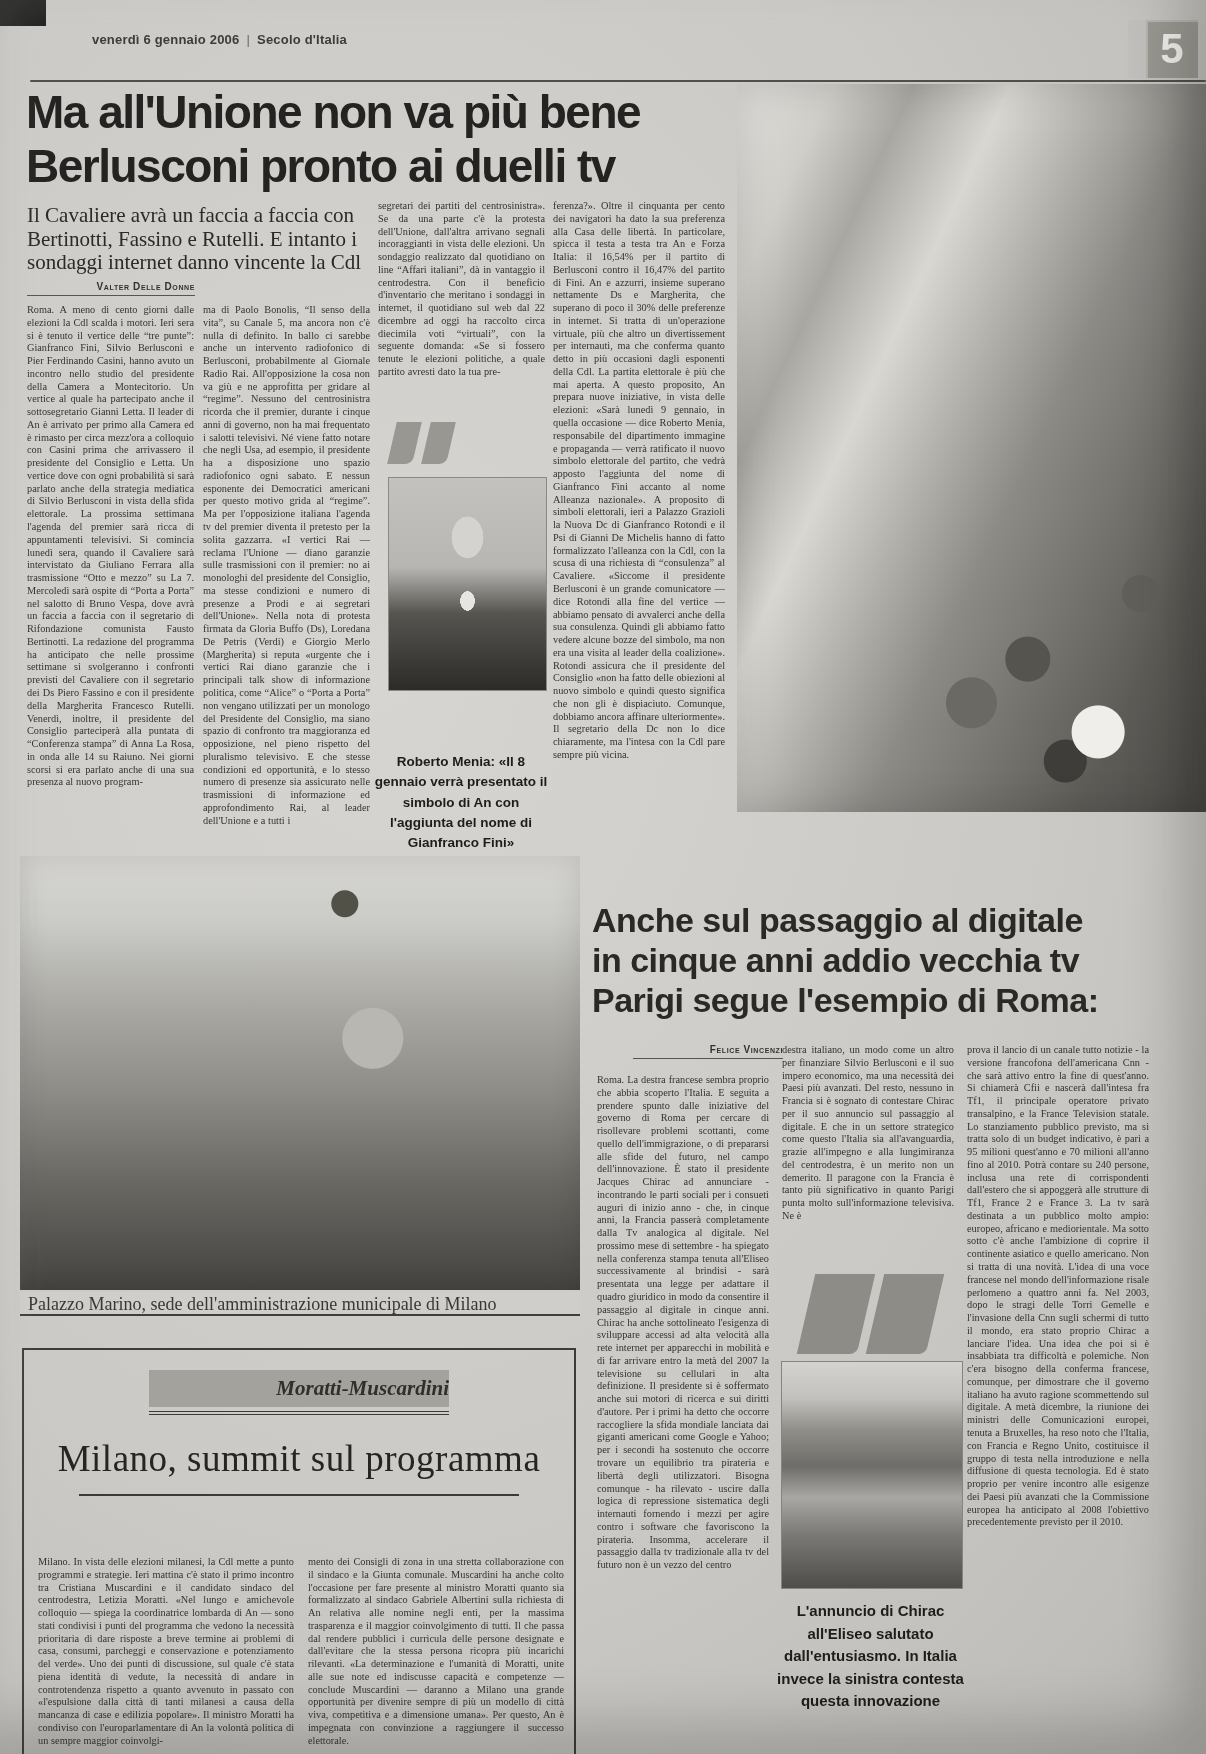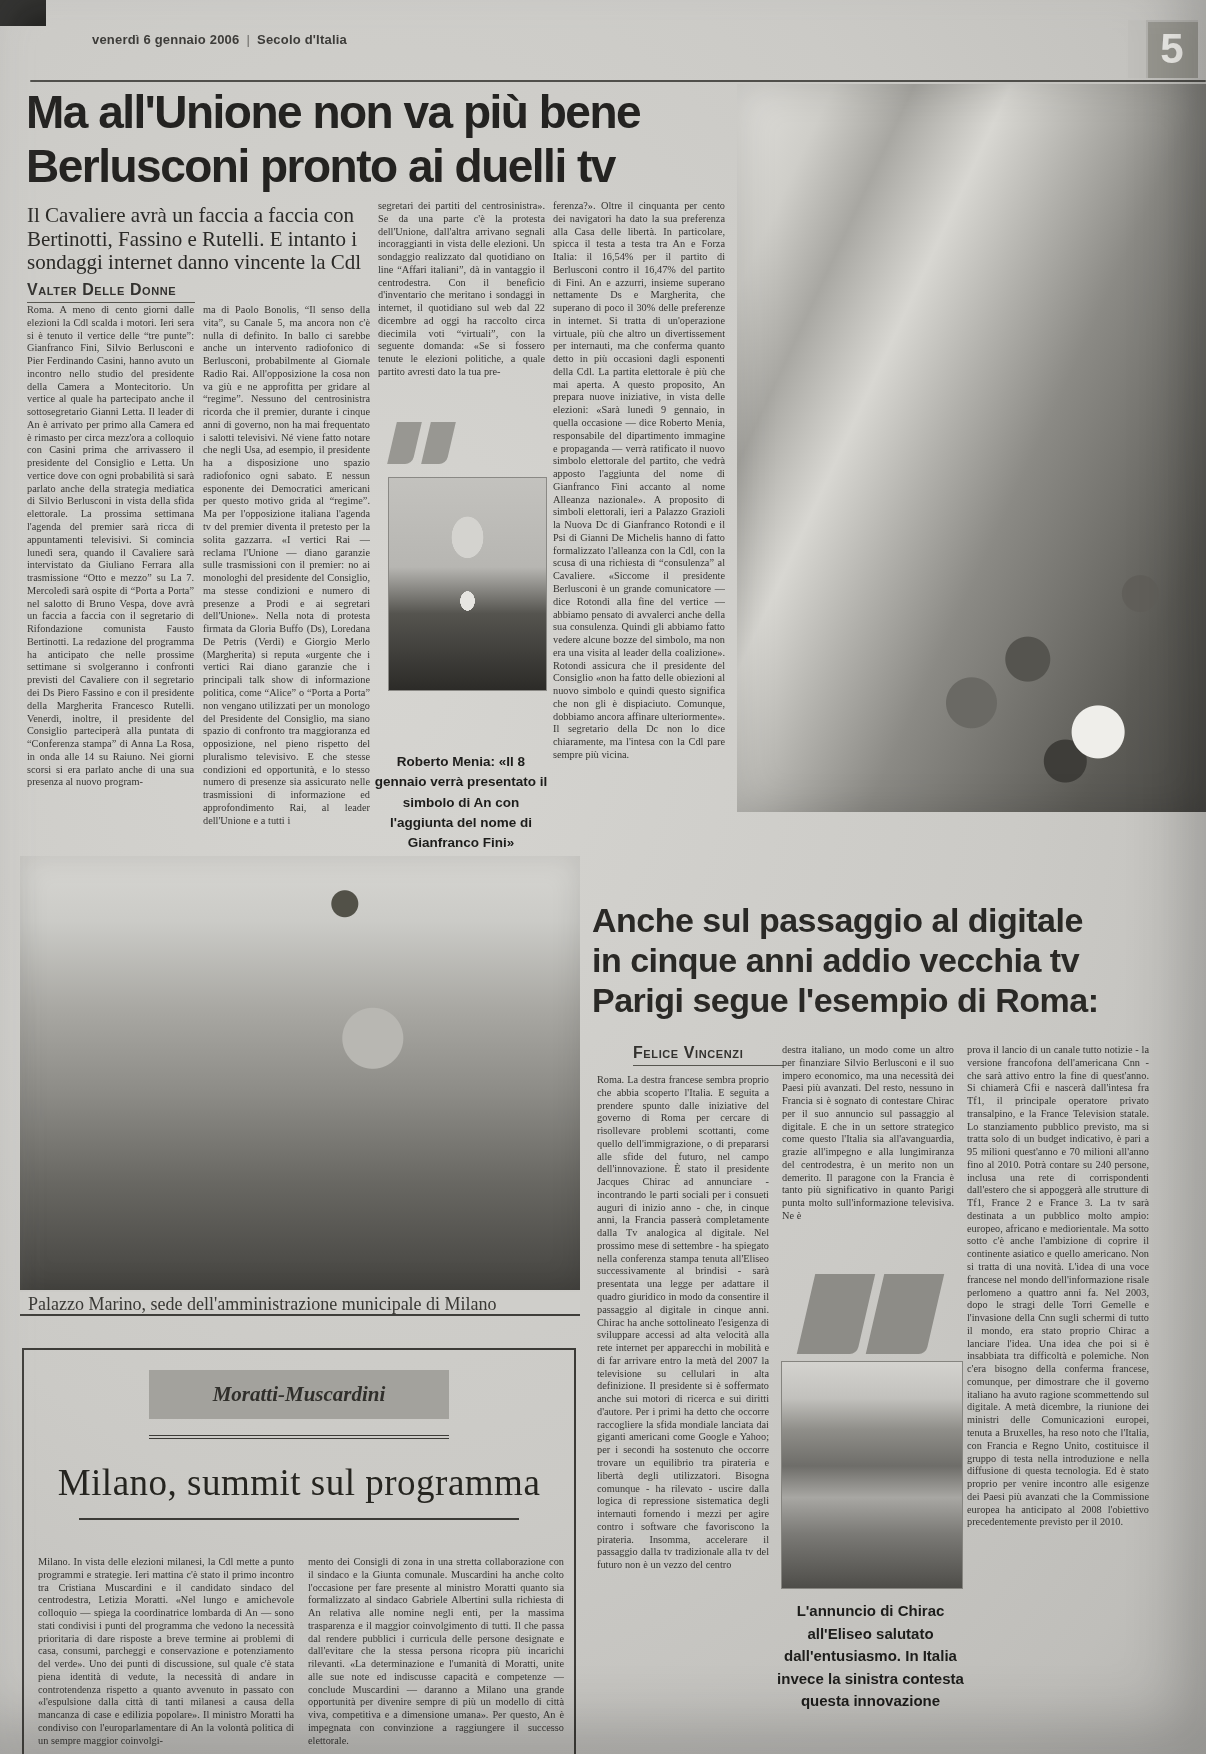--- a/index.html
+++ b/index.html
@@ -22,23 +22,23 @@
     color:#eeedе9;color:#eeede9;font-family:"Liberation Sans",sans-serif;font-weight:bold;
     font-size:42px;text-align:center;line-height:58px;box-shadow:inset 2px 2px 0 #b3b2ae;}
   .header-rule{position:absolute;left:30px;top:80px;width:1176px;height:2px;background:#504f4b;
     border-radius:2px;}
 
   
   .headline-main{position:absolute;left:26px;top:86px;font-family:"Liberation Sans",sans-serif;
     font-weight:bold;font-size:46px;line-height:1.17;letter-spacing:-1.5px;color:#242321;}
   .standfirst{position:absolute;left:27px;top:204px;width:348px;font-size:21px;line-height:1.12;
     color:#2b2a27;}
-  .byline{font-family:"Liberation Sans",sans-serif;font-weight:bold;font-size:16px;
+  .byline{font-family:"Liberation Sans",sans-serif;font-weight:bold;font-size:10px;
     font-variant:small-caps;letter-spacing:.6px;color:#33322f;border-bottom:1px solid #56554f;
-    padding-bottom:3px;}
+    padding-bottom:3px;text-align:right;}
   .byline-main{position:absolute;left:27px;top:281px;width:168px;}
   .bt{font-size:10.3px;line-height:1.24;text-align:justify;color:#343330;overflow:hidden;
     word-spacing:.2px;}
   .m-col1{position:absolute;left:27px;top:304px;width:167px;height:610px;}
   .m-col2{position:absolute;left:203px;top:304px;width:167px;height:624px;}
   .m-col3{position:absolute;left:378px;top:200px;width:167px;height:216px;}
   .m-col4{position:absolute;left:553px;top:200px;width:172px;height:716px;}
 
   .quote-marks{position:absolute;display:flex;gap:9px;}
   .quote-marks span{display:block;background:#989792;transform:skewX(-13deg);
@@ -90,23 +90,23 @@
       radial-gradient(circle at 58% 11%, #525148 0 13px, transparent 14px),
       radial-gradient(circle at 63% 42%, #b8b7b2 0 30px, transparent 31px),
       linear-gradient(180deg,#d7d6d2 0%,#cbcbc7 15%,#a9a8a3 35%,#8c8b86 55%,#696863 75%,
         #504f4b 92%,#454440 100%);
     box-shadow:inset 0 0 30px rgba(0,0,0,.12);}
   .milan-photo-caption{position:absolute;left:20px;top:1292px;width:560px;height:24px;
     background:#cfceca;border-bottom:2px solid #3f3e3a;font-size:18px;color:#39383.5;
     color:#393834;line-height:24px;padding-left:8px;box-sizing:border-box;}
   .milan-box{position:absolute;left:22px;top:1348px;width:554px;height:406px;
     border:2px solid #3c3b37;border-bottom:none;box-sizing:border-box;}
-  .kicker-band{margin:20px auto 16px;width:300px;background:#a3a29d;text-align:center;
+  .kicker-band{margin:20px auto 4px;width:300px;background:#a3a29d;text-align:right;
     font-family:"Liberation Serif",serif;font-style:italic;font-weight:bold;font-size:21px;
-    color:#302f2b;padding:12px 0;}
+    color:#302f2b;padding:6px 0;}
   .kicker-rule{width:300px;margin:3px auto 0;height:4px;border-top:1px solid #3c3b37;
     border-bottom:1px solid #3c3b37;box-sizing:border-box;}
   .headline-milan{margin:22px auto 0;text-align:center;font-family:"Liberation Serif",serif;
     font-size:37px;color:#262520;letter-spacing:.5px;}
   .milan-headline-rule{width:440px;margin:14px auto 0;border-top:2px solid #3c3b37;}
   .mi-col1{position:absolute;left:14px;top:206px;width:256px;height:192px;}
   .mi-col2{position:absolute;left:284px;top:206px;width:256px;height:192px;}
 </style>
 </head>
 <body>

